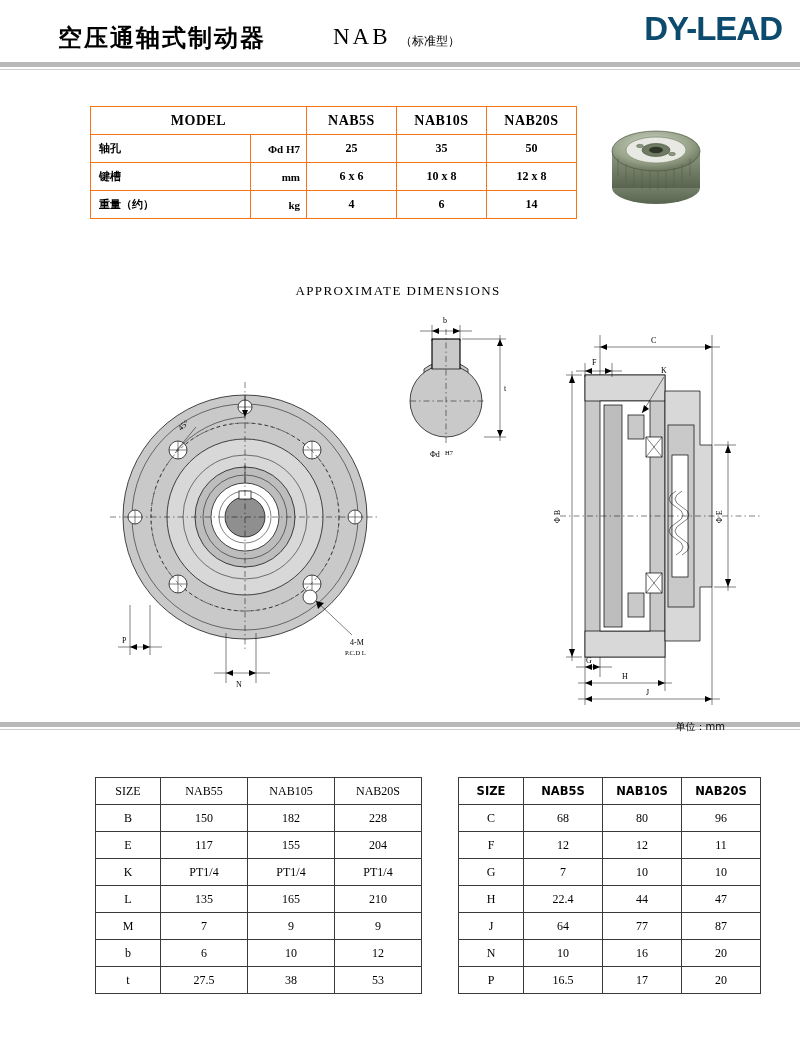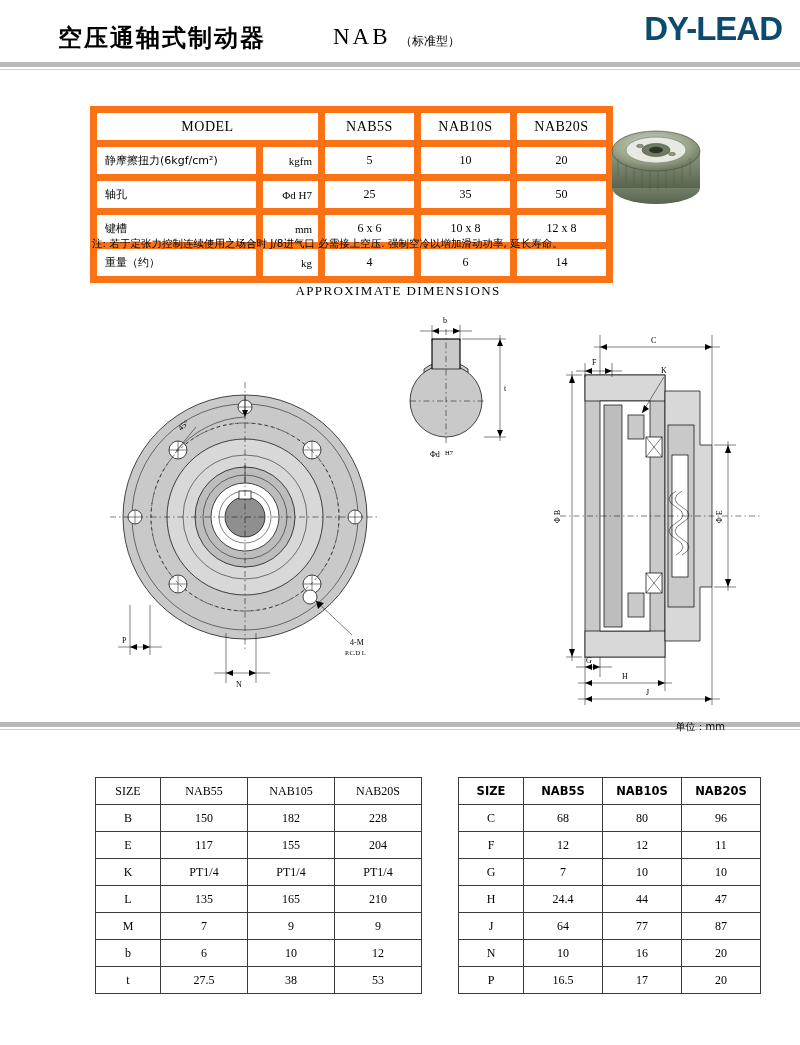--- a/index.html
+++ b/index.html
@@ -35,22 +35,22 @@
   .hdr-rule{
     position:absolute;left:0;top:62px;width:800px;height:5px;
     background:#b9b9b9;
   }
   .hdr-rule.thin{top:69px;height:1px;background:#cdcdcd;}
 
   
   .spec-wrap{position:absolute;left:90px;top:106px;}
   table.spec{border-collapse:collapse;font-size:12px;}
   table.spec td,table.spec th{
-    border:7px solid #f97316;text-align:center;
-    font-weight:normal;
+    border:1px solid #f97316;text-align:center;
+    font-weight:bold;
     font-family:"Liberation Serif", serif;
   }
   table.spec .c-label{width:150px;height:25px;text-align:left;padding-left:8px;
     font-family:"DejaVu Sans", sans-serif;font-size:11px;}
   table.spec .c-unit{width:48px;text-align:right;padding-right:6px;font-size:11px;}
   table.spec .c-val{width:87px;}
   table.spec .hdr-model-cell{height:25px;font-size:14px;letter-spacing:.5px;}
   .note{
     position:absolute;left:92px;top:236px;width:520px;
     font-size:10.5px;line-height:1.4;
@@ -124,27 +124,20 @@
   <div class="spec-wrap">
     <table class="spec">
       <tbody>
           <tr>
         <td class="hdr-model-cell" colspan="2">MODEL</td>
         <td class="c-val hdr-model-cell">NAB5S</td>
         <td class="c-val hdr-model-cell">NAB10S</td>
         <td class="c-val hdr-model-cell">NAB20S</td>
       </tr>
       <tr>
-        <td class="c-label">静摩擦扭力(6kgf/cm²)</td>
-        <td class="c-unit">kgfm</td>
-        <td class="c-val">5</td>
-        <td class="c-val">10</td>
-        <td class="c-val">20</td>
-      </tr>
-      <tr>
         <td class="c-label">轴孔</td>
         <td class="c-unit">Φd H7</td>
         <td class="c-val">25</td>
         <td class="c-val">35</td>
         <td class="c-val">50</td>
       </tr>
       <tr>
         <td class="c-label">键槽</td>
         <td class="c-unit">mm</td>
         <td class="c-val">6 x 6</td>
@@ -154,21 +147,20 @@
       <tr>
         <td class="c-label">重量（约）</td>
         <td class="c-unit">kg</td>
         <td class="c-val">4</td>
         <td class="c-val">6</td>
         <td class="c-val">14</td>
       </tr>
     </tbody>
       </table>
   </div>
-  <div class="note">注: 若于定张力控制连续使用之场合时 J/8进气口 必需接上空压. 强制空冷以增加滑动功率, 延长寿命。</div>
 
   <div class="photo">
     <svg width="120" height="110" viewBox="0 0 120 110">
       <defs>
         <radialGradient id="pg" cx="45%" cy="35%" r="70%">
           <stop offset="0%" stop-color="#cfd6c6"></stop>
           <stop offset="60%" stop-color="#9aa58c"></stop>
           <stop offset="100%" stop-color="#5f6b52"></stop>
         </radialGradient>
         <linearGradient id="pg2" x1="0" y1="0" x2="0" y2="1">
@@ -476,21 +468,21 @@
         <td class="v">11</td>
       </tr>
       <tr>
         <td class="k">G</td>
         <td class="v">7</td>
         <td class="v">10</td>
         <td class="v">10</td>
       </tr>
       <tr>
         <td class="k">H</td>
-        <td class="v">24.4</td>
+        <td class="v">22.4</td>
         <td class="v">44</td>
         <td class="v">47</td>
       </tr>
       <tr>
         <td class="k">J</td>
         <td class="v">64</td>
         <td class="v">77</td>
         <td class="v">87</td>
       </tr>
       <tr>

